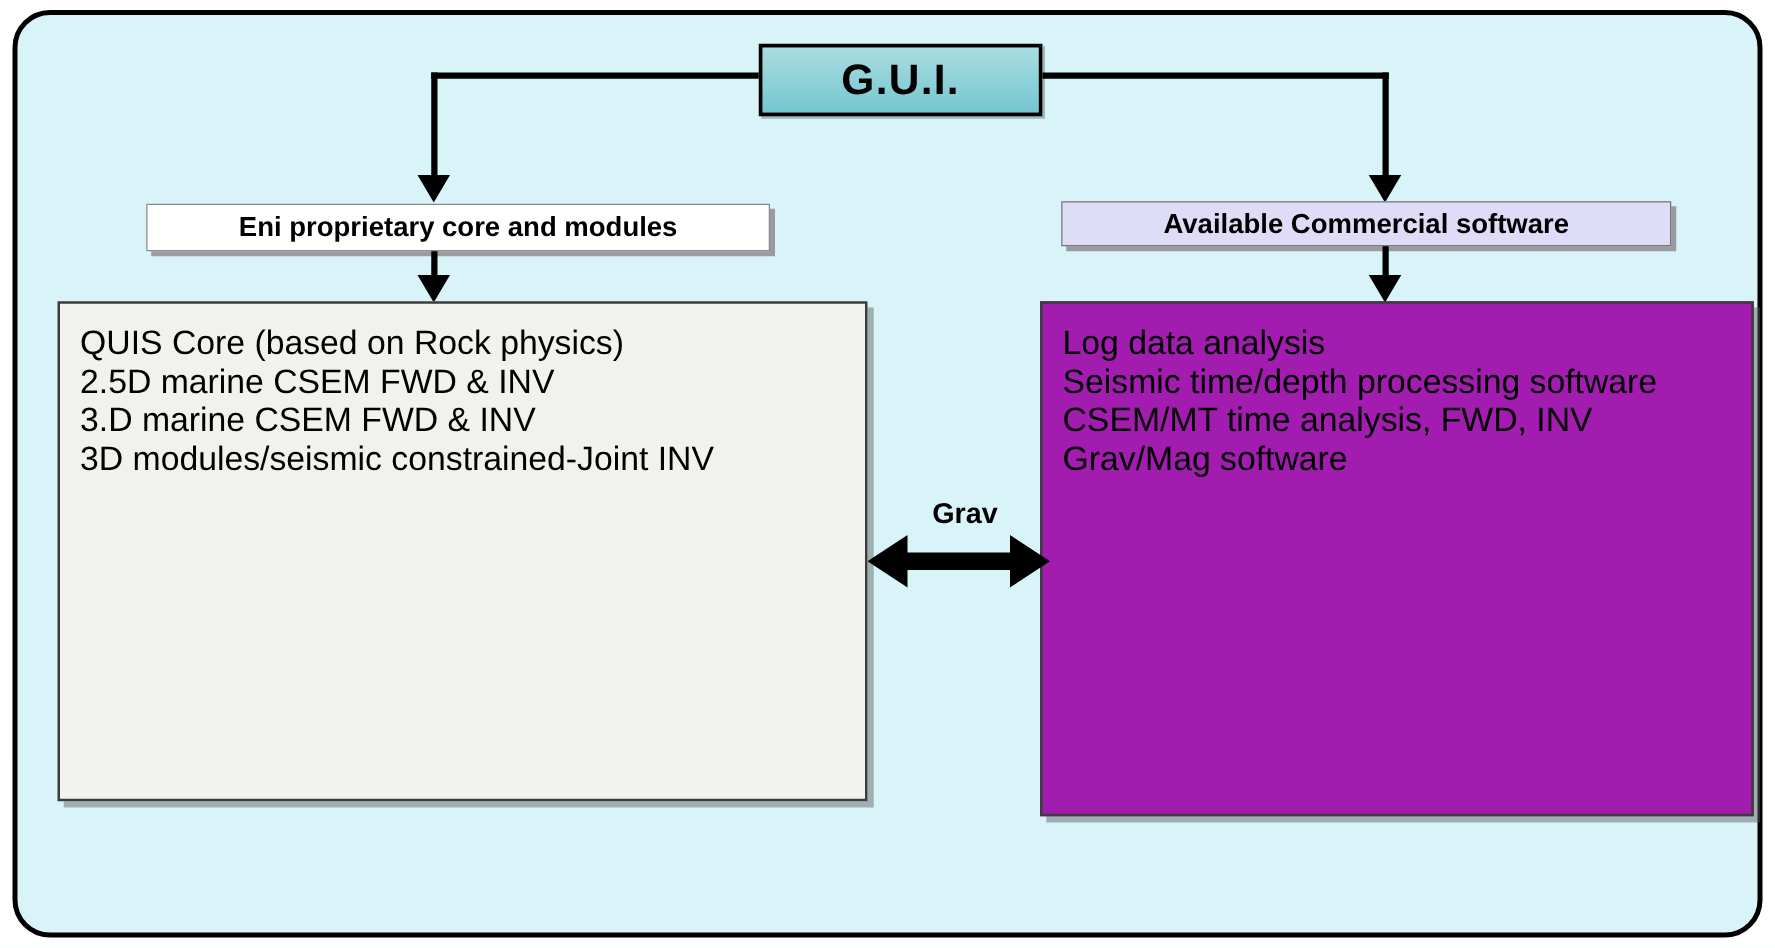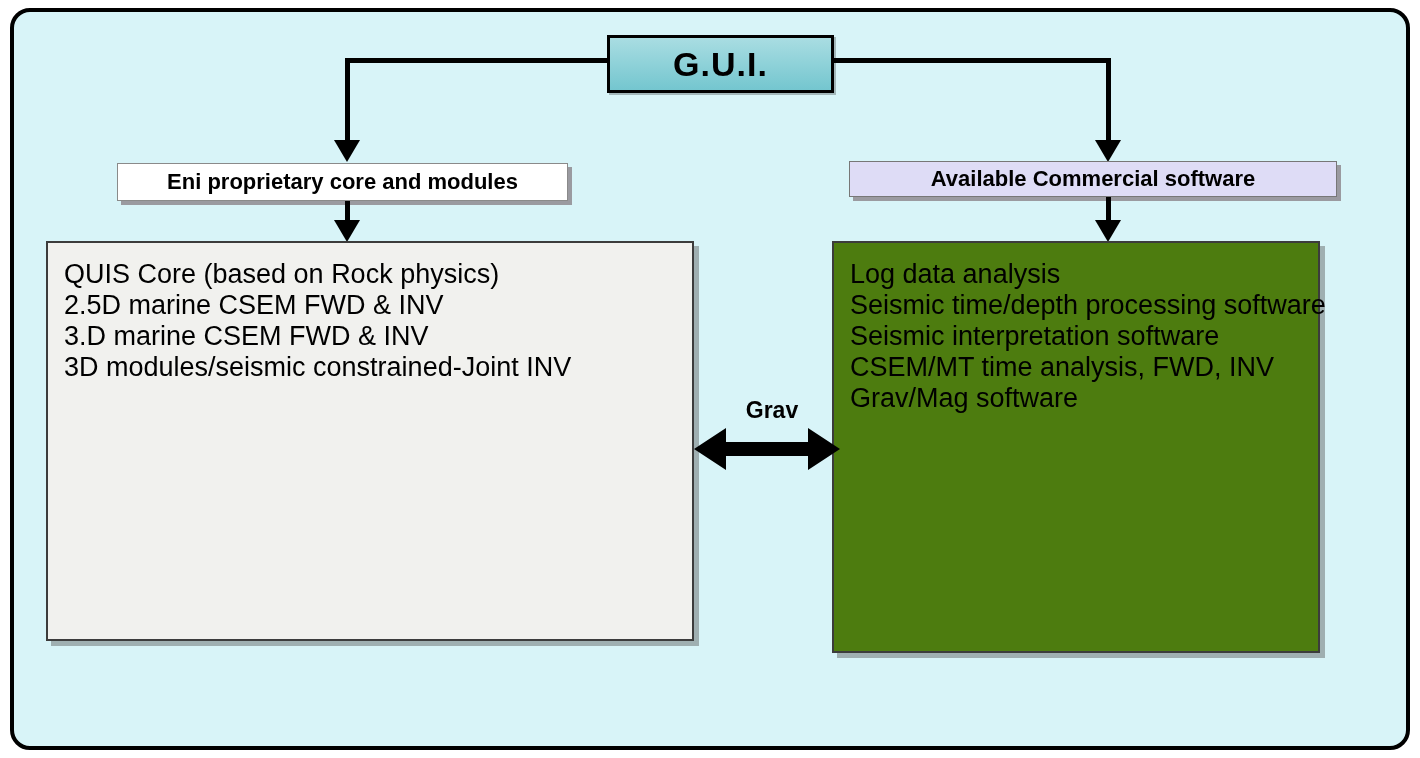--- a/index.html
+++ b/index.html
@@ -4,21 +4,21 @@
 <style>
   * { margin: 0; padding: 0; box-sizing: border-box; }
   html, body { width: 1420px; height: 758px; background: #ffffff; font-family: "Liberation Sans", sans-serif; }
 
   .stage { position: relative; width: 1420px; height: 758px; background: #ffffff; overflow: hidden; }
 
   .canvas {
     position: absolute; left: 10px; top: 8px; width: 1400px; height: 742px;
     background: #d8f4f8;
     border: 4px solid #000;
-    border-radius: 20px;
+    border-radius: 30px;
     padding-left: 20px;
   }
 
   
   .gui-box {
     position: absolute; left: 593px; top: 23px; width: 227px; height: 58px;
     background: linear-gradient(#a9dde2, #74c6cf);
     border: 3px solid #000;
     display: flex; align-items: center; justify-content: center;
     font-size: 34px; font-weight: bold; letter-spacing: 1px;
@@ -44,21 +44,21 @@
   .ad-right-1 { left: 1081px; top: 128px; }
   .ad-left-2  { left: 320px;  top: 208px; }
   .ad-right-2 { left: 1081px; top: 208px; }
 
   
   .header-label {
     position: absolute; display: flex; align-items: center; justify-content: center;
     font-weight: bold; font-size: 22px; color: #000;
   }
   .header-left {
-    left: 103px; top: 151px; width: 451px; height: 38px;
+    left: 103px; top: 151px; width: 499px; height: 38px;
     background: #ffffff; border: 1px solid #8a8a8a;
     box-shadow: 4px 4px 0 #9a9aa0;
   }
   .header-right {
     left: 835px; top: 149px; width: 488px; height: 36px;
     background: #dedcf6; border: 1px solid #777;
     box-shadow: 4px 4px 0 #9a9aa0;
   }
 
   
@@ -68,22 +68,22 @@
     box-shadow: 5px 5px 0 rgba(90,90,90,0.45);
     display: flex; flex-direction: column; justify-content: flex-start;
     padding: 16px 18px 20px 16px;
     font-size: 27px; color: #000;
   }
   .box-left {
     left: 32px; top: 229px; width: 648px; height: 400px;
     background: #f1f1ee;
   }
   .box-right {
-    left: 818px; top: 229px; width: 488px; height: 412px;
-    background: #4d7c0f;
+    left: 818px; top: 229px; width: 571px; height: 412px;
+    background: #a21caf;
   }
   .item { white-space: nowrap; }
 
   
   .link-label {
     position: absolute; left: 688px; top: 385px; width: 140px;
     text-align: center; font-weight: bold; font-size: 23px;
   }
   .double-arrow { position: absolute; left: 680px; top: 414px; width: 146px; height: 46px; }
 </style>
@@ -119,21 +119,20 @@
     <div class="big-box box-left">
       <div class="item">QUIS Core (based on Rock physics)</div>
       <div class="item">2.5D marine CSEM  FWD &amp; INV</div>
       <div class="item">3.D marine CSEM  FWD &amp; INV</div>
       <div class="item">3D modules/seismic constrained-Joint INV</div>
     </div>
 
     <div class="big-box box-right">
       <div class="item">Log data analysis</div>
       <div class="item">Seismic time/depth processing software</div>
-      <div class="item">Seismic interpretation software</div>
       <div class="item">CSEM/MT  time analysis,  FWD, INV</div>
       <div class="item">Grav/Mag  software</div>
     </div>
 
     <div class="link-label">Grav</div>
     <svg class="double-arrow" viewBox="0 0 146 46" xmlns="http://www.w3.org/2000/svg">
       <polygon points="0,23 32,2 32,16 114,16 114,2 146,23 114,44 114,30 32,30 32,44" fill="#000"></polygon>
     </svg>
 
   </div>

